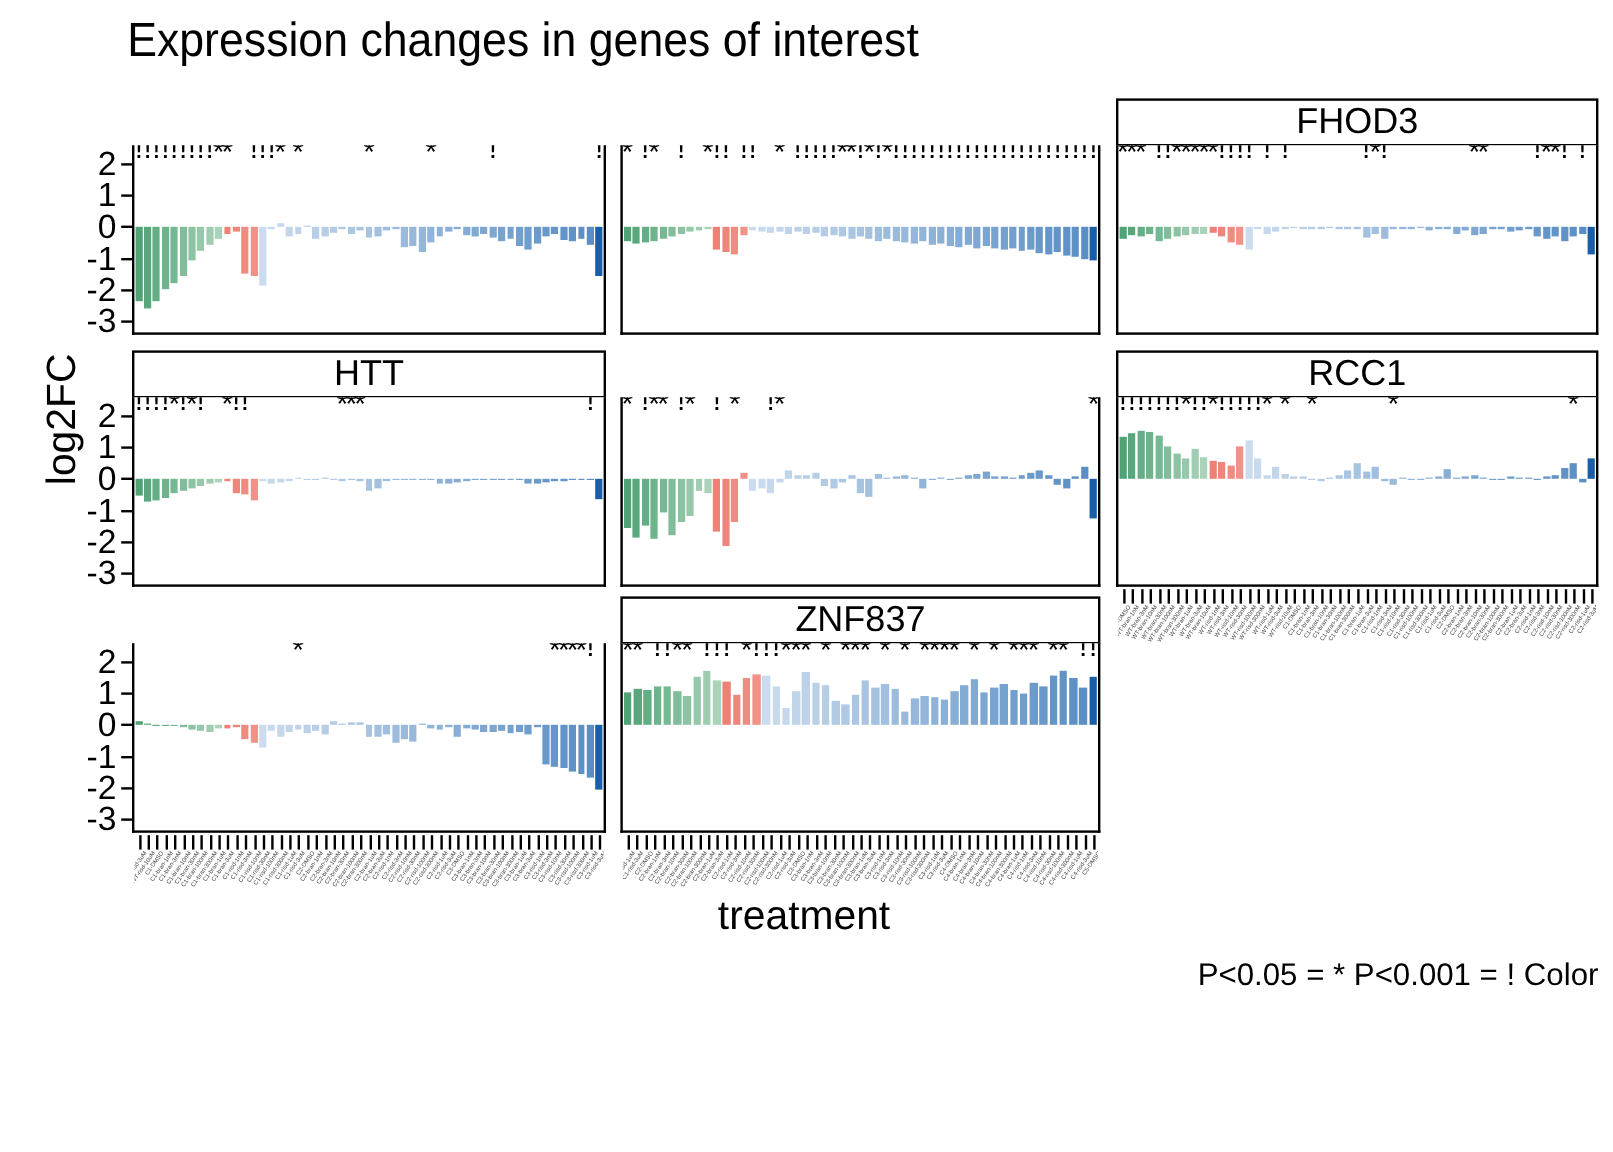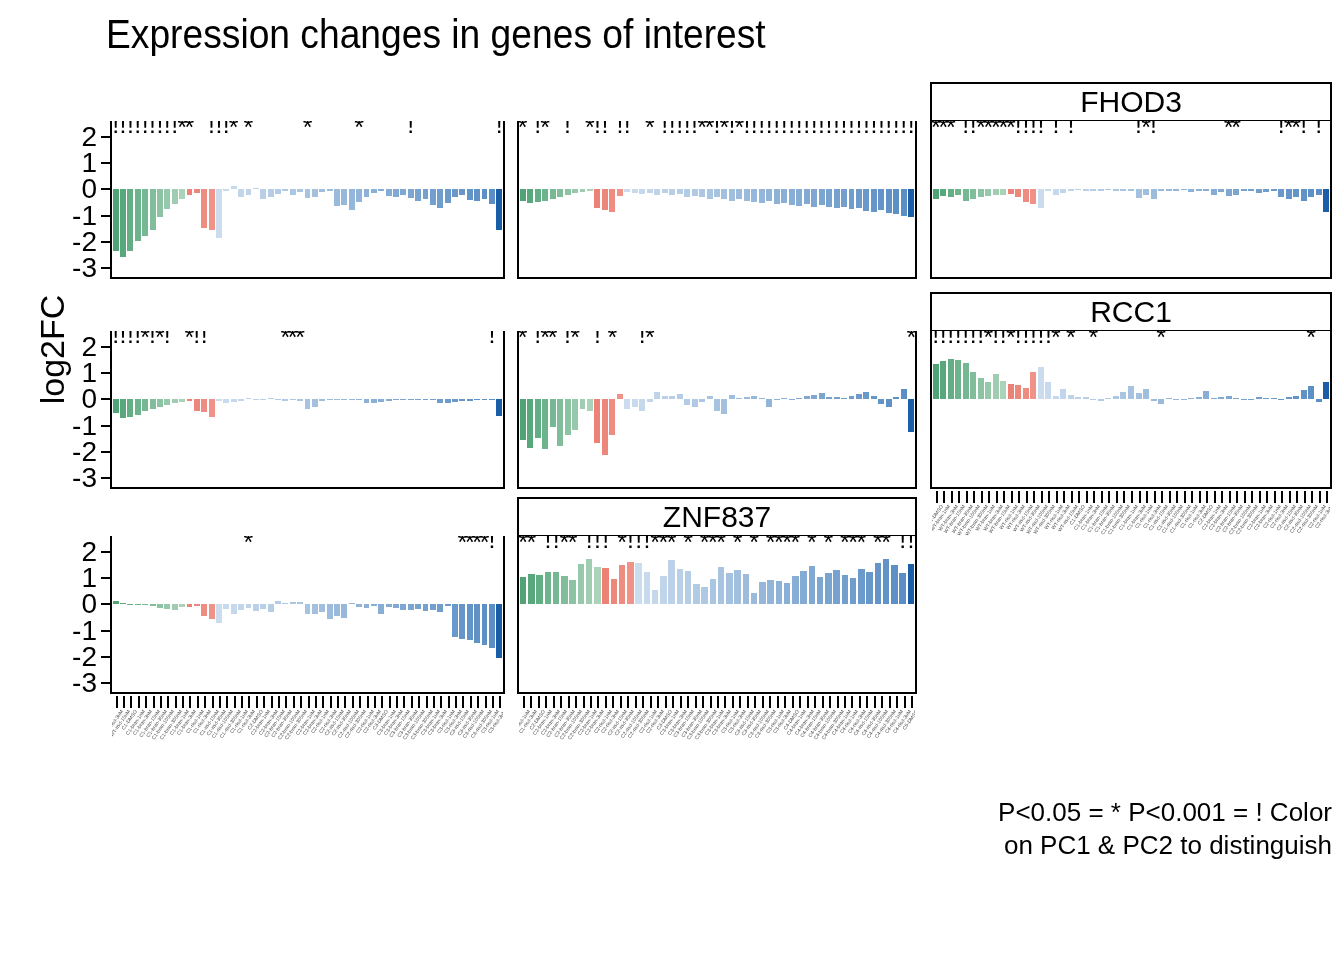--- a/index.html
+++ b/index.html
@@ -72,24 +72,24 @@
     transform-origin:left top;transform:rotate(-55deg) translateX(-100%);
   }
 </style>
 </head>
 <body>
 
 <div id="plot">
 
   <div class="title">Expression changes in genes of interest</div>
   <div class="ylab">log2FC</div>
+  <div class="xlab">treatment</div>
 
   <div class="caption">
     <div>P&lt;0.05 = * P&lt;0.001 = ! Color</div>
-    <div>on PC1 &amp; PC2 to distinguish</div>
   </div>
 
   <div id="facets">
       <div class="panel" style="left: 110px; top: 82px; width: 395px; height: 197px;">
         <div class="plotbox">
           <div class="bars">
             <div class="bar" style="left: 0.737736px; width: 5.90189px; top: 68.4667px; height: 61.8833px; bottom: auto; background: rgb(79, 163, 117);"></div>
             <div class="bar" style="left: 8.11509px; width: 5.90189px; top: 68.4667px; height: 67.15px; bottom: auto; background: rgb(89, 168, 125);"></div>
             <div class="bar" style="left: 15.4925px; width: 5.90189px; top: 68.4667px; height: 61.8833px; bottom: auto; background: rgb(99, 174, 132);"></div>
             <div class="bar" style="left: 22.8698px; width: 5.90189px; top: 68.4667px; height: 51.35px; bottom: auto; background: rgb(109, 179, 140);"></div>
@@ -356,20 +356,23 @@
             <span class="sigmark" style="left: 304.132px;">*</span>
             <span class="sigmark" style="left: 349.189px; top: -9px;">!</span>
             <span class="sigmark" style="left: 356.698px;">*</span>
             <span class="sigmark" style="left: 364.208px;">*</span>
             <span class="sigmark" style="left: 371.717px; top: -9px;">!</span>
             <span class="sigmark" style="left: 386.736px; top: -9px;">!</span>
           </div>
         </div>
       </div>
       <div class="panel" style="left: 110px; top: 292px; width: 395px; height: 197px;">
+        <div class="strip">
+          <span>HTT</span>
+        </div>
         <div class="plotbox">
           <div class="bars">
             <div class="bar" style="left: 0.737736px; width: 5.90189px; top: 68.4667px; height: 13.1667px; bottom: auto; background: rgb(79, 163, 117);"></div>
             <div class="bar" style="left: 8.11509px; width: 5.90189px; top: 68.4667px; height: 18.96px; bottom: auto; background: rgb(89, 168, 125);"></div>
             <div class="bar" style="left: 15.4925px; width: 5.90189px; top: 68.4667px; height: 17.1167px; bottom: auto; background: rgb(99, 174, 132);"></div>
             <div class="bar" style="left: 22.8698px; width: 5.90189px; top: 68.4667px; height: 15.8px; bottom: auto; background: rgb(109, 179, 140);"></div>
             <div class="bar" style="left: 30.2472px; width: 5.90189px; top: 68.4667px; height: 11.85px; bottom: auto; background: rgb(119, 184, 148);"></div>
             <div class="bar" style="left: 37.6245px; width: 5.90189px; top: 68.4667px; height: 10.0067px; bottom: auto; background: rgb(130, 189, 155);"></div>
             <div class="bar" style="left: 45.0019px; width: 5.90189px; top: 68.4667px; height: 7.9px; bottom: auto; background: rgb(140, 195, 163);"></div>
             <div class="bar" style="left: 52.3792px; width: 5.90189px; top: 68.4667px; height: 5.79333px; bottom: auto; background: rgb(150, 200, 171);"></div>

